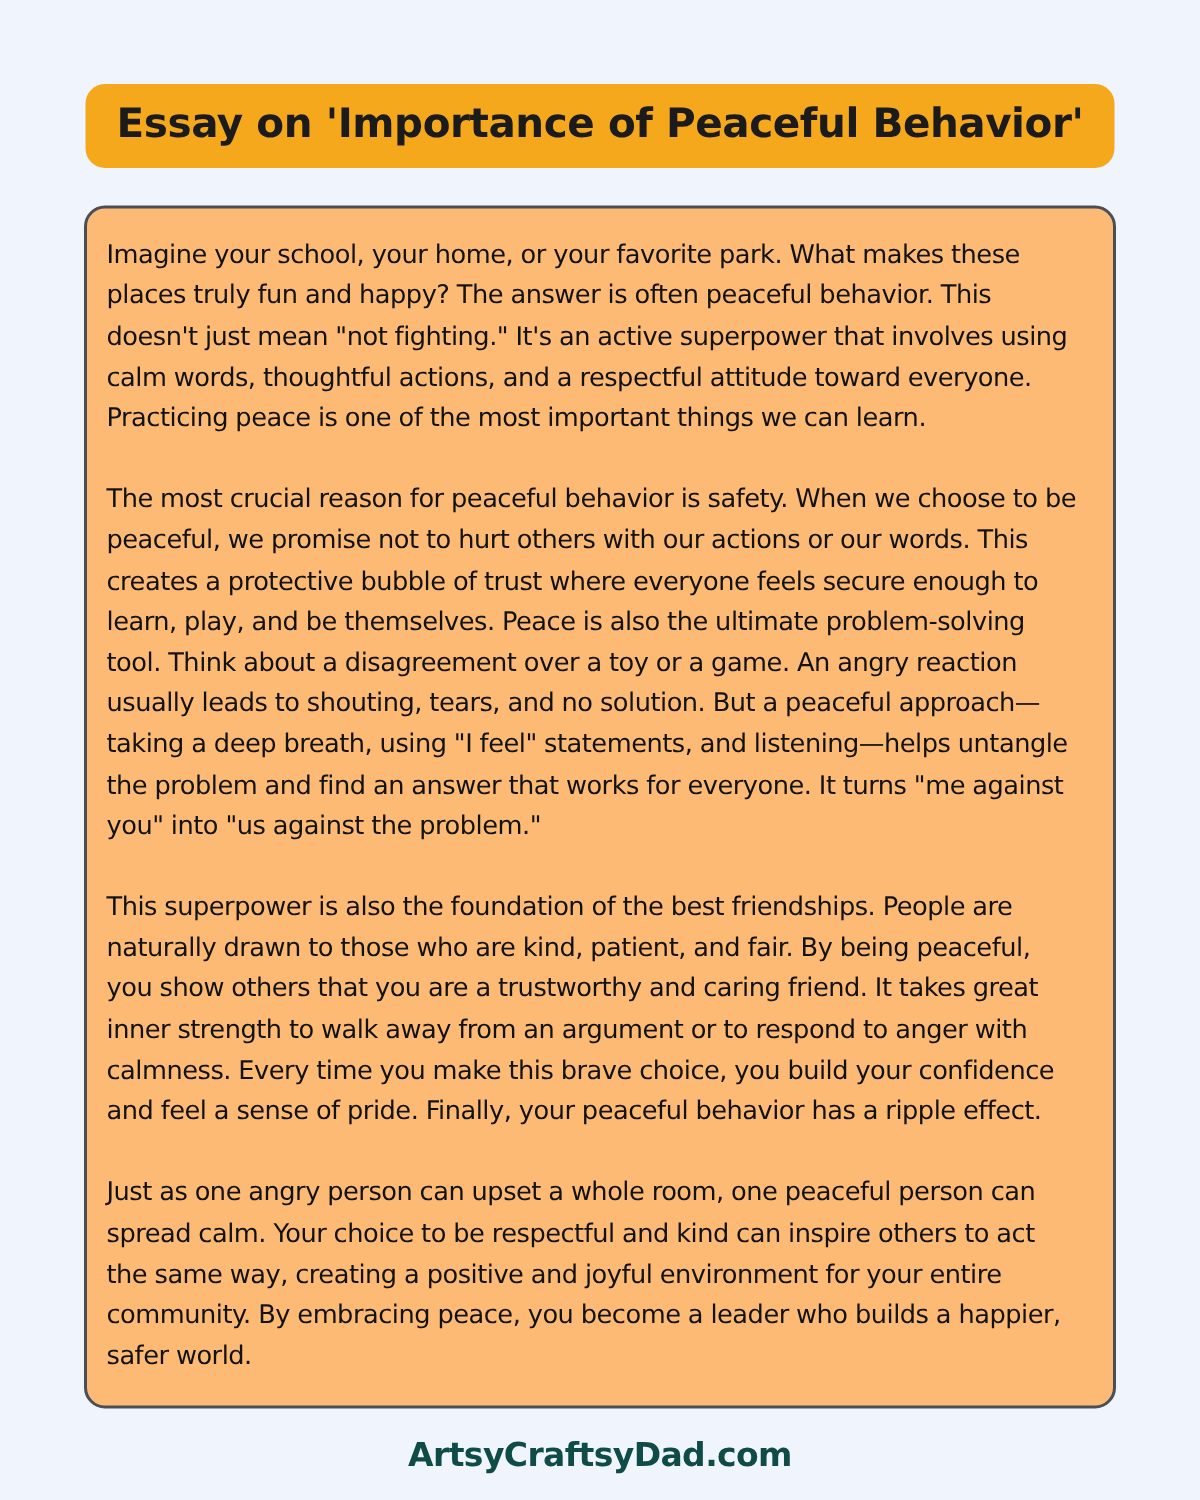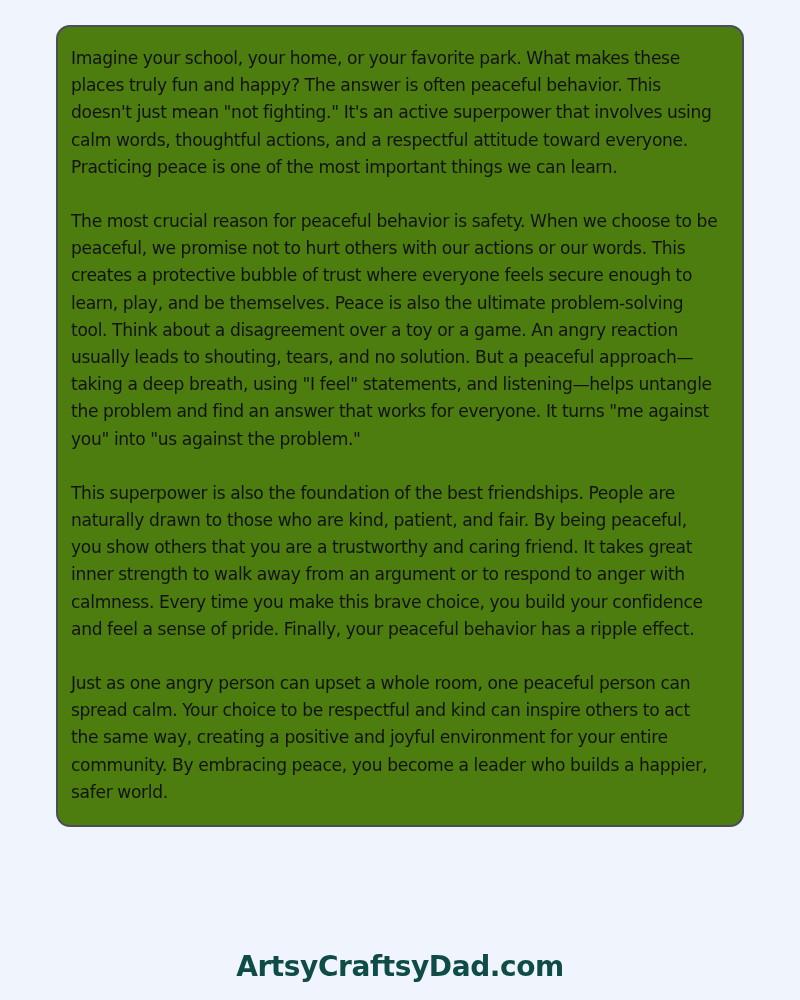--- a/index.html
+++ b/index.html
@@ -43,21 +43,21 @@
     color: #1b1b1b;
     white-space: nowrap;
   }
 
   
   .essay-card {
     margin-top: 25px;
     width: 688px;
     height: 802px;
     box-sizing: border-box;
-    background: #4d7c0f;
+    background: #fdba74;
     border: 2px solid #4a4f57;
     border-radius: 14px;
     padding: 18px 22px 16px 13px;
     overflow: hidden;
   }
   .essay-body {
     font-family: "DejaVu Sans", sans-serif;
     font-size: 17.1px;
     line-height: 27.2px;
     color: #121212;
@@ -76,30 +76,33 @@
   .footer {
     position: absolute;
     left: 0;
     right: 0;
     bottom: 17px;
     text-align: center;
   }
   .footer-text {
     font-family: "DejaVu Sans", sans-serif;
     font-weight: bold;
-    font-size: 28px;
+    font-size: 22px;
     letter-spacing: -0.4px;
     color: #0f4c47;
   }
 </style>
 </head>
 <body>
 
 <div class="page">
 
+  <div class="title-banner">
+    <div class="title-text">Essay on 'Importance of Peaceful Behavior'</div>
+  </div>
 
   <div class="essay-card">
     <div class="essay-body">
       <p>Imagine your school, your home, or your favorite park. What makes these places truly fun and happy? The answer is often peaceful behavior. This doesn't just mean "not fighting." It's an active superpower that involves using calm words, thoughtful actions, and a respectful attitude toward everyone. Practicing peace is one of the most important things we can learn.</p>
       <p>The most crucial reason for peaceful behavior is safety. When we choose to be peaceful, we promise not to hurt others with our actions or our words. This creates a protective bubble of trust where everyone feels secure enough to learn, play, and be themselves. Peace is also the ultimate problem-solving tool. Think about a disagreement over a toy or a game. An angry reaction usually leads to shouting, tears, and no solution. But a peaceful approach—taking a deep breath, using "I feel" statements, and listening—helps untangle the problem and find an answer that works for everyone. It turns "me against you" into "us against the problem."</p>
       <p>This superpower is also the foundation of the best friendships. People are naturally drawn to those who are kind, patient, and fair. By being peaceful, you show others that you are a trustworthy and caring friend. It takes great inner strength to walk away from an argument or to respond to anger with calmness. Every time you make this brave choice, you build your confidence and feel a sense of pride. Finally, your peaceful behavior has a ripple effect.</p>
       <p>Just as one angry person can upset a whole room, one peaceful person can spread calm. Your choice to be respectful and kind can inspire others to act the same way, creating a positive and joyful environment for your entire community. By embracing peace, you become a leader who builds a happier, safer world.</p>
     </div>
   </div>
 

